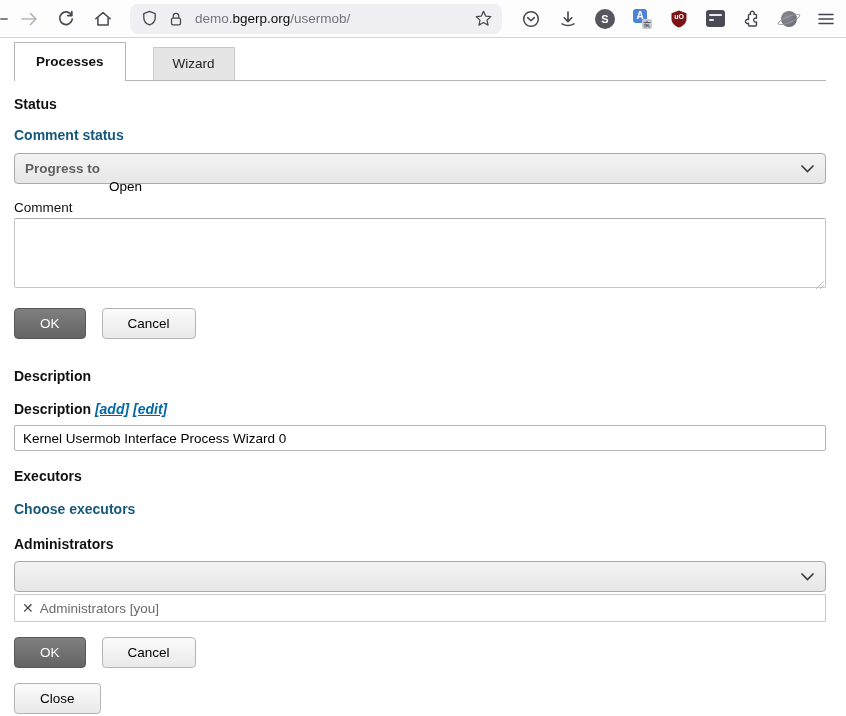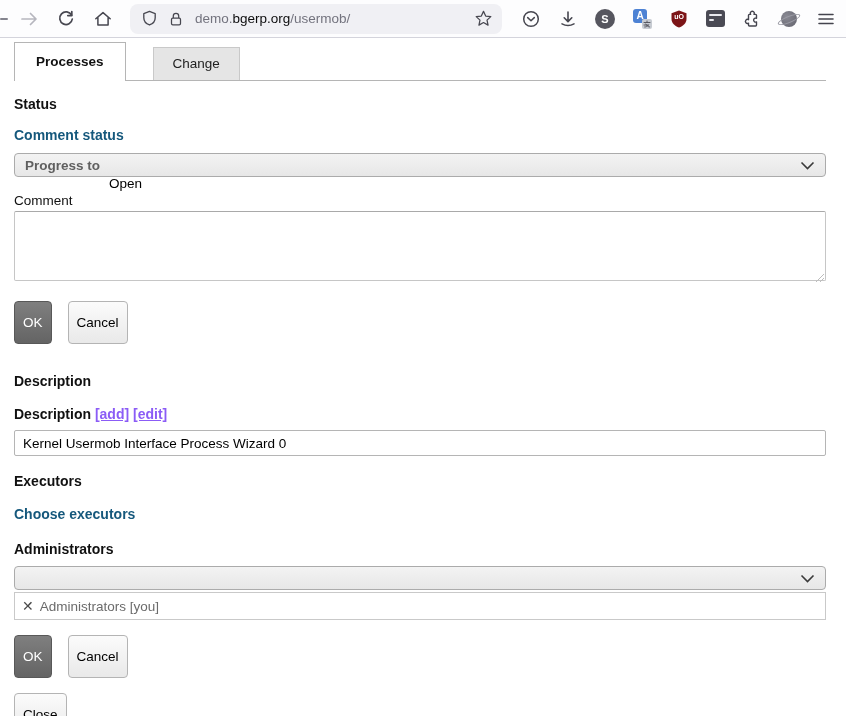--- a/index.html
+++ b/index.html
@@ -58,21 +58,21 @@
               border-bottom:1px solid #b5b5b5; padding-left:27px; }
   .tab-inactive { background:#e5e5e5; border:1px solid #c9c9c9; border-bottom:none;
                   font-size:13.5px; color:#222; padding:8px 19px 9px; }
 
   h3 { font-size:14px; font-weight:bold; color:#111; }
   .h-status { margin-top:15px; }
   .link { font-size:14px; font-weight:bold; color:#15587c; cursor:pointer; }
   .l-change { display:inline-block; margin-top:15px; }
   .l-choose { display:inline-block; margin-top:17px; }
 
-  .selectbox { margin-top:9px; height:24px; width:812px;
+  .selectbox { margin-top:9px; height:31px; width:812px;
                border:1px solid #ababab; border-radius:4px;
                background:linear-gradient(180deg,#f3f3f3,#e7e7e7);
                display:flex; align-items:center; padding:0 10px; cursor:pointer; }
   .selectbox .lbl { font-size:13.5px; font-weight:bold; color:#5f5f5f; }
   .selectbox .val { font-size:13.5px; color:#000; margin-left:9px;margin-top:36px; }
   .selectbox .chev { margin-left:auto; display:flex; }
 
   .plain-label { margin-top:16px; font-size:13.5px; color:#111; }
   .comment-area { margin-top:3px; width:812px; height:70px; resize:none;
                   border:1px solid #c6c6c6; border-top-color:#a9a9a9;
@@ -80,30 +80,30 @@
                   padding:6px 8px; position:relative; background:#fff;
                   border-radius:2px; }
   .ta-wrap { position:relative; width:812px; margin-top:3px; }
   .ta-wrap textarea { margin-top:0; }
   .ta-wrap::after { content:""; position:absolute; right:2px; bottom:3px;
                     width:9px; height:9px;
                     background:repeating-linear-gradient(135deg,#bdbdbd 0 1px,transparent 1px 3.2px);
                     clip-path:polygon(100% 0,100% 100%,0 100%); pointer-events:none; }
 
   .btn-row { margin-top:16px; display:flex; gap:16px; }
-  .btn { height:43px; padding:0 8px; font-size:13.5px; border-radius:4px;
+  .btn { height:31px; padding:0 25px; font-size:13.5px; border-radius:4px;
          font-family:"Liberation Sans",sans-serif; cursor:pointer; }
   .btn-dark { background:linear-gradient(180deg,#7f7f7f,#646464);
               border:1px solid #585858; color:#fff; }
   .btn-light { background:linear-gradient(180deg,#fbfbfb,#e9e9e9);
                border:1px solid #b4b4b4; color:#000; }
 
   .h-desc { margin-top:29px; }
   .desc-label-row { margin-top:17px; font-size:14px; font-weight:bold; color:#111; }
-  .desc-label-row .link-sm { color:#8b5cf6; text-decoration:underline; cursor:pointer; }
+  .desc-label-row .link-sm { color:#0369a1; text-decoration:underline; cursor:pointer;font-style:italic; }
   .text-input { margin-top:8px; width:812px; height:26px; border:1px solid #b5b5b5;
                 border-radius:2px; font-size:13.5px; color:#000; padding:0 8px;
                 font-family:"Liberation Sans",sans-serif; background:#fff; }
 
   .h-exec { margin-top:17px; }
   .h-admins { margin-top:18px; }
   .sel-admins { margin-top:9px; }
   .member-row { margin-top:2px; width:812px; height:28px; border:1px solid #c9c9c9;
                 display:flex; align-items:center; padding:0 7px; background:#fff; }
   .member-row .x { font-size:14px; color:#4a4a4a; cursor:pointer; }
@@ -203,21 +203,21 @@
         </svg>
     </span>
   </div>
 </div>
 
 <div class="page">
 
   <div class="tabbar">
     <div class="tab-active">Processes</div>
     <div class="tab-rest">
-      <div class="tab-inactive">Change</div>
+      <div class="tab-inactive">Wizard</div>
     </div>
   </div>
 
   <h3 class="h-status">Status</h3>
 
   <span class="link l-change">Comment status</span>
 
   <div class="selectbox">
     <span class="lbl">Progress to</span>
     <span class="val">Open</span>

